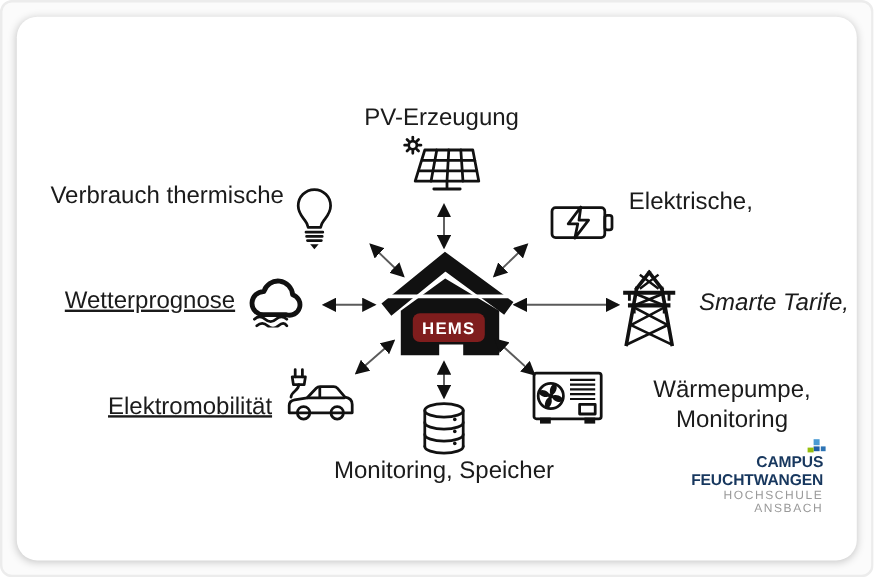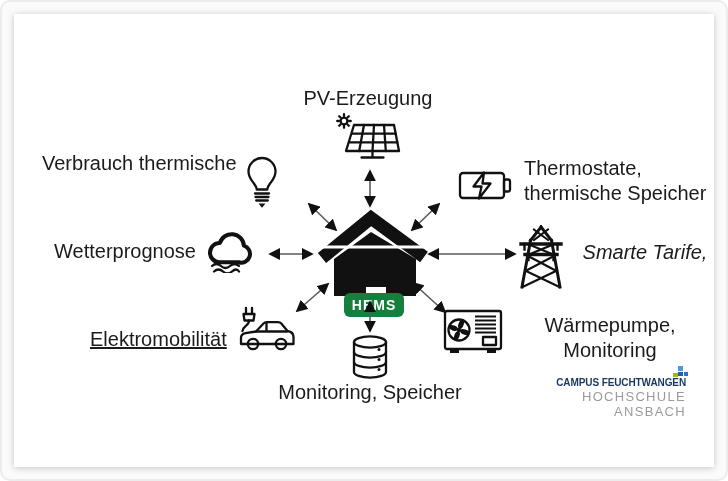--- a/index.html
+++ b/index.html
@@ -3,60 +3,59 @@
 <meta charset="utf-8">
 <style>
   html,body{margin:0;padding:0;background:#ffffff;}
   .stage{
     position:relative;width:728px;height:481px;box-sizing:border-box;
     background:#fbfbfb;border:2px solid #ececec;border-radius:10px;overflow:hidden;
     font-family:"Liberation Sans", sans-serif;
   }
   .card{
     position:absolute;left:12px;top:12px;right:12px;bottom:12px;
-    background:#ffffff;border-radius:0;
+    background:#ffffff;border-radius:17px;
     box-shadow:0 1px 7px rgba(0,0,0,0.22);
   }
   .abs{position:absolute;}
   .label{
     position:absolute;font-size:20px;color:#1b1b1b;white-space:nowrap;
     line-height:24px;
   }
   .label.centered{text-align:center;white-space:normal;}
   .two-line{line-height:25px;}
   .icon svg{display:block;}
   .house-wrap{position:absolute;left:300px;top:195px;width:122px;height:93px;}
   .hems-box{
     position:absolute;left:30px;top:52px;width:60px;height:24px;
-    background:#15803d;border-radius:6px;color:#ffffff;font-weight:bold;
-    font-size:14px;letter-spacing:1px;display:flex;align-items:center;justify-content:center;margin-top:32px;
+    background:#7f1d1d;border-radius:6px;color:#ffffff;font-weight:bold;
+    font-size:14px;letter-spacing:1px;display:flex;align-items:center;justify-content:center;
   }
   .arrows{position:absolute;left:0;top:0;width:728px;height:481px;pointer-events:none;}
   .logo{position:absolute;top:351px;right:28px;width:140px;text-align:right;}
   .logo-plus{position:absolute;right:-2px;top:1px;width:15px;height:15px;}
   .logo-plus i{position:absolute;display:block;width:4.5px;height:4.5px;}
-  .logo-l1{margin-top:12px;font-size:10px;font-weight:bold;color:#17375e;letter-spacing:-0.1px;}
-  .logo-l2{font-size:13px;color:#9a9a9a;letter-spacing:1.3px;margin-top:1px;}
+  .logo-l1{margin-top:12px;font-size:13px;font-weight:bold;color:#17375e;letter-spacing:-0.1px;}
+  .logo-l2{font-size:10px;color:#9a9a9a;letter-spacing:1.3px;margin-top:1px;}
   .ic{stroke:#111;fill:none;stroke-width:2.3;stroke-linecap:round;stroke-linejoin:round;}
 </style>
 </head>
 <body>
 
 <div class="stage">
   <div class="card">
 
     <div class="label centered" style="left:254px;top:72px;width:200px;">PV-Erzeugung</div>
     <div class="label" style="left:28px;top:137px;">Verbrauch thermische</div>
-    <div class="label" style="left:40px;top:225px;">Wetterprognose</div>
+    <div class="label" style="left:40px;top:225px;text-decoration:underline;">Wetterprognose</div>
     <div class="label" style="left:76px;top:313px;text-decoration:underline;">Elektromobilität</div>
     <div class="label centered" style="left:256px;top:366px;width:200px;">Monitoring, Speicher</div>
 
     <div class="label two-line" style="left:510px;top:142px;">
-      <div>Thermostate,</div>
-      <div>thermische Speicher</div>
+      <div>Elektrische,</div>
     </div>
     <div class="label two-line centered" style="left:556px;top:226px;width:150px;font-style:italic;">
       <div>Smarte Tarife,</div>
     </div>
     <div class="label two-line centered" style="left:516px;top:299px;width:160px;">
       <div>Wärmepumpe,</div>
       <div>Monitoring</div>
     </div>
 
     <div class="abs icon" style="left:321px;top:99px;">

